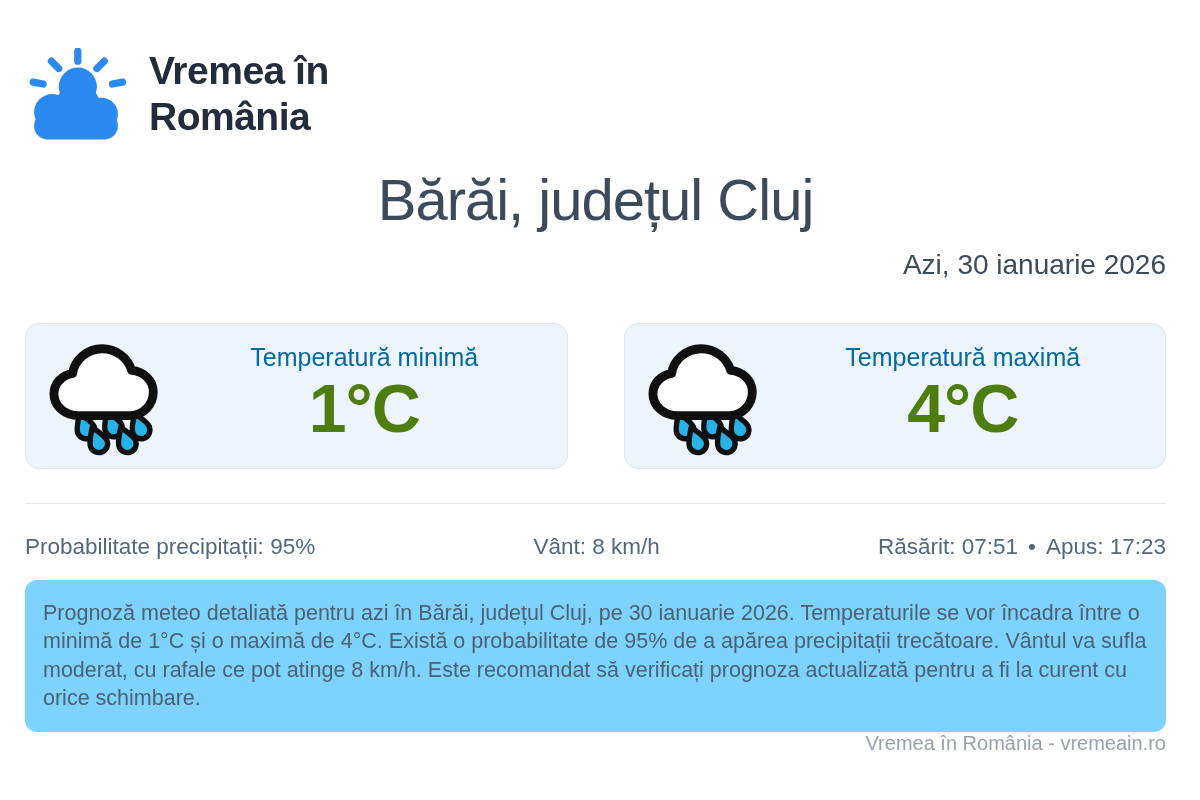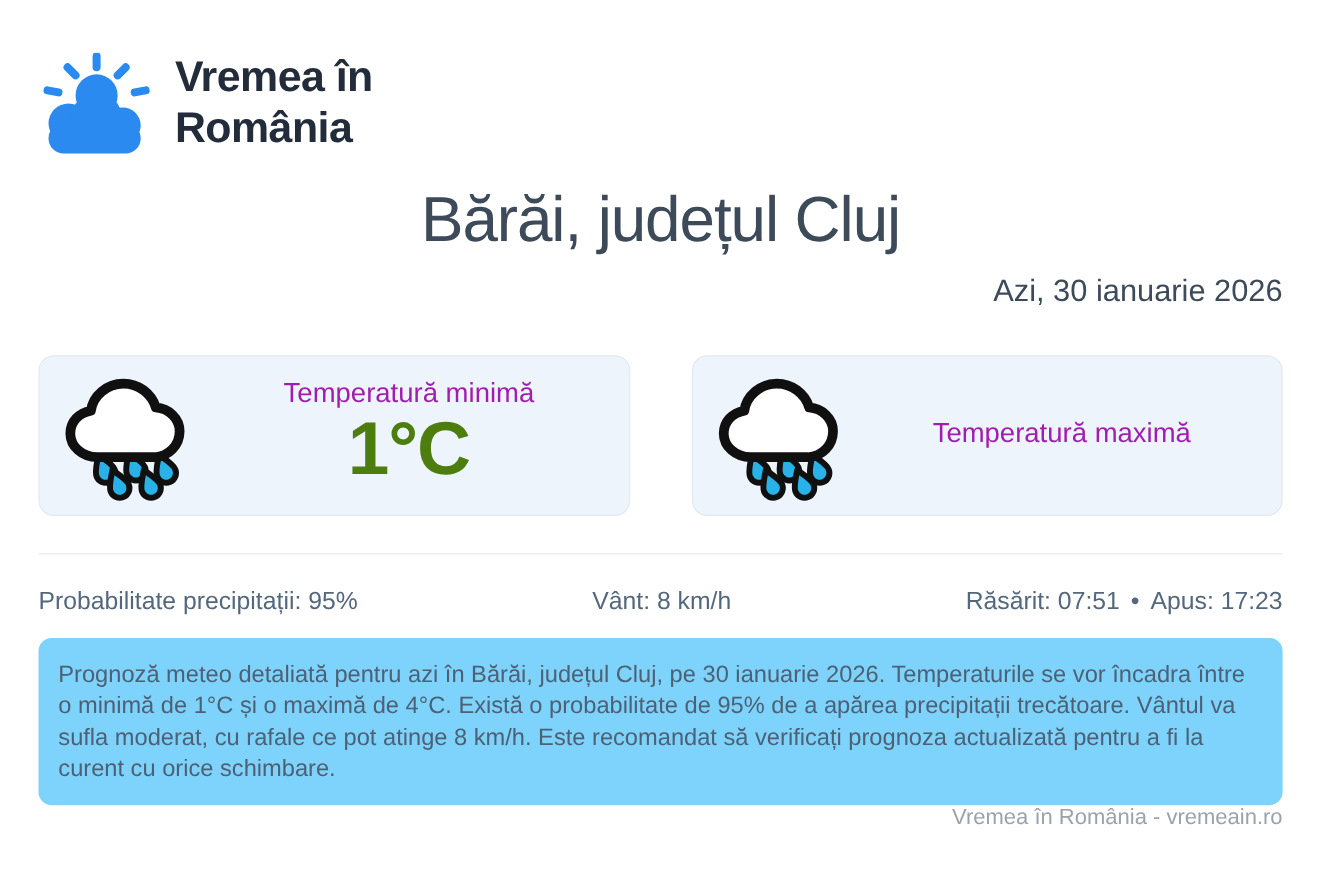--- a/index.html
+++ b/index.html
@@ -1,34 +1,34 @@
 <!DOCTYPE html>
 <html lang="ro"><head>
 <meta charset="utf-8">
 <style>
   * { margin: 0; padding: 0; box-sizing: border-box; }
   html, body { width: 1200px; height: 800px; background: #ffffff; }
   body { font-family: "Liberation Sans", "DejaVu Sans", sans-serif; color: #3C4A59; }
-  .page { width: 1200px; height: 800px; padding: 48px 34px 0 35px; overflow: hidden; }
+  .page { width: 1200px; height: 800px; padding: 48px 34px 0 25px; overflow: hidden; }
 
   
   .brand { display: flex; align-items: center; gap: 22px; }
   .brand-icon svg { display: block; }
   .brand-name { font-size: 39px; font-weight: 800; line-height: 1.17; color: #232C3A; letter-spacing: -0.5px; }
 
   
   .page-title { text-align: center; font-size: 58px; font-weight: 400; color: #3C4A59; margin-top: 26px; letter-spacing: -1px; }
   .page-subtitle { text-align: right; font-size: 28px; font-weight: 500; color: #3C4A59; margin-top: 16px; }
 
   
   .cards { display: flex; gap: 56px; margin-top: 42px; }
   .card { flex: 1; height: 146px; background: #EEF4FB; border: 1px solid #E0E8F2; border-radius: 14px; display: flex; align-items: center; padding: 0 14px 0 20px; }
   .card-icon svg { display: block; }
   .card-text { flex: 1; text-align: center; margin-top: -4px; }
-  .card-label { font-size: 25px; color: #a21caf; }
+  .card-label { font-size: 25px; color: #0369a1; }
   .card-value { font-size: 68px; font-weight: 800; color: #4d7c0f; line-height: 1.08; letter-spacing: -1px; }
 
   
   .divider { border-top: 1px solid #E4E8ED; margin-top: 34px; }
   .stats { display: flex; justify-content: space-between; align-items: baseline; margin-top: 30px; font-size: 22.5px; color: #53687D; }
   .stat-sun .dot { margin: 0 10px; color: #53687D; }
 
   
   .summary { margin-top: 20px; background: #7dd3fc; border-radius: 12px; padding: 19px 18px; font-size: 21.5px; line-height: 1.32; color: #4D6175; }
 
@@ -97,20 +97,21 @@
             <path d="M 0 -11 C 5 -3 9 2 9 7 A 9 9 0 1 1 -9 7 C -9 2 -5 -3 0 -11 Z" fill="#29B2E8" stroke-width="5.5" transform="translate(66,88) rotate(-22)"></path>
             <path d="M 0 -11 C 5 -3 9 2 9 7 A 9 9 0 1 1 -9 7 C -9 2 -5 -3 0 -11 Z" fill="#29B2E8" stroke-width="5.5" transform="translate(94,90) rotate(-22)"></path>
             <path d="M 0 -11 C 5 -3 9 2 9 7 A 9 9 0 1 1 -9 7 C -9 2 -5 -3 0 -11 Z" fill="#29B2E8" stroke-width="5.5" transform="translate(51,104) rotate(-22)"></path>
             <path d="M 0 -11 C 5 -3 9 2 9 7 A 9 9 0 1 1 -9 7 C -9 2 -5 -3 0 -11 Z" fill="#29B2E8" stroke-width="5.5" transform="translate(80,104) rotate(-22)"></path>
             <path d="M 33 82 C 19 82 8 72 8 60 C 8 49 16 41 27 39 C 29 25 42 14 57 14 C 71 14 83 23 87 36 C 99 37 109 46 109 58 C 109 71 99 81 86 82 Z" fill="#ffffff" stroke-width="9"></path>
           </g>
         </svg>
       </span>
       <div class="card-text">
         <div class="card-label">Temperatură maximă</div>
+        <div class="card-value">4°C</div>
       </div>
     </div>
 
   </section>
 
   <div class="divider"></div>
 
   <div class="stats">
     <span class="stat">Probabilitate precipitații: 95%</span>
     <span class="stat">Vânt: 8 km/h</span>

